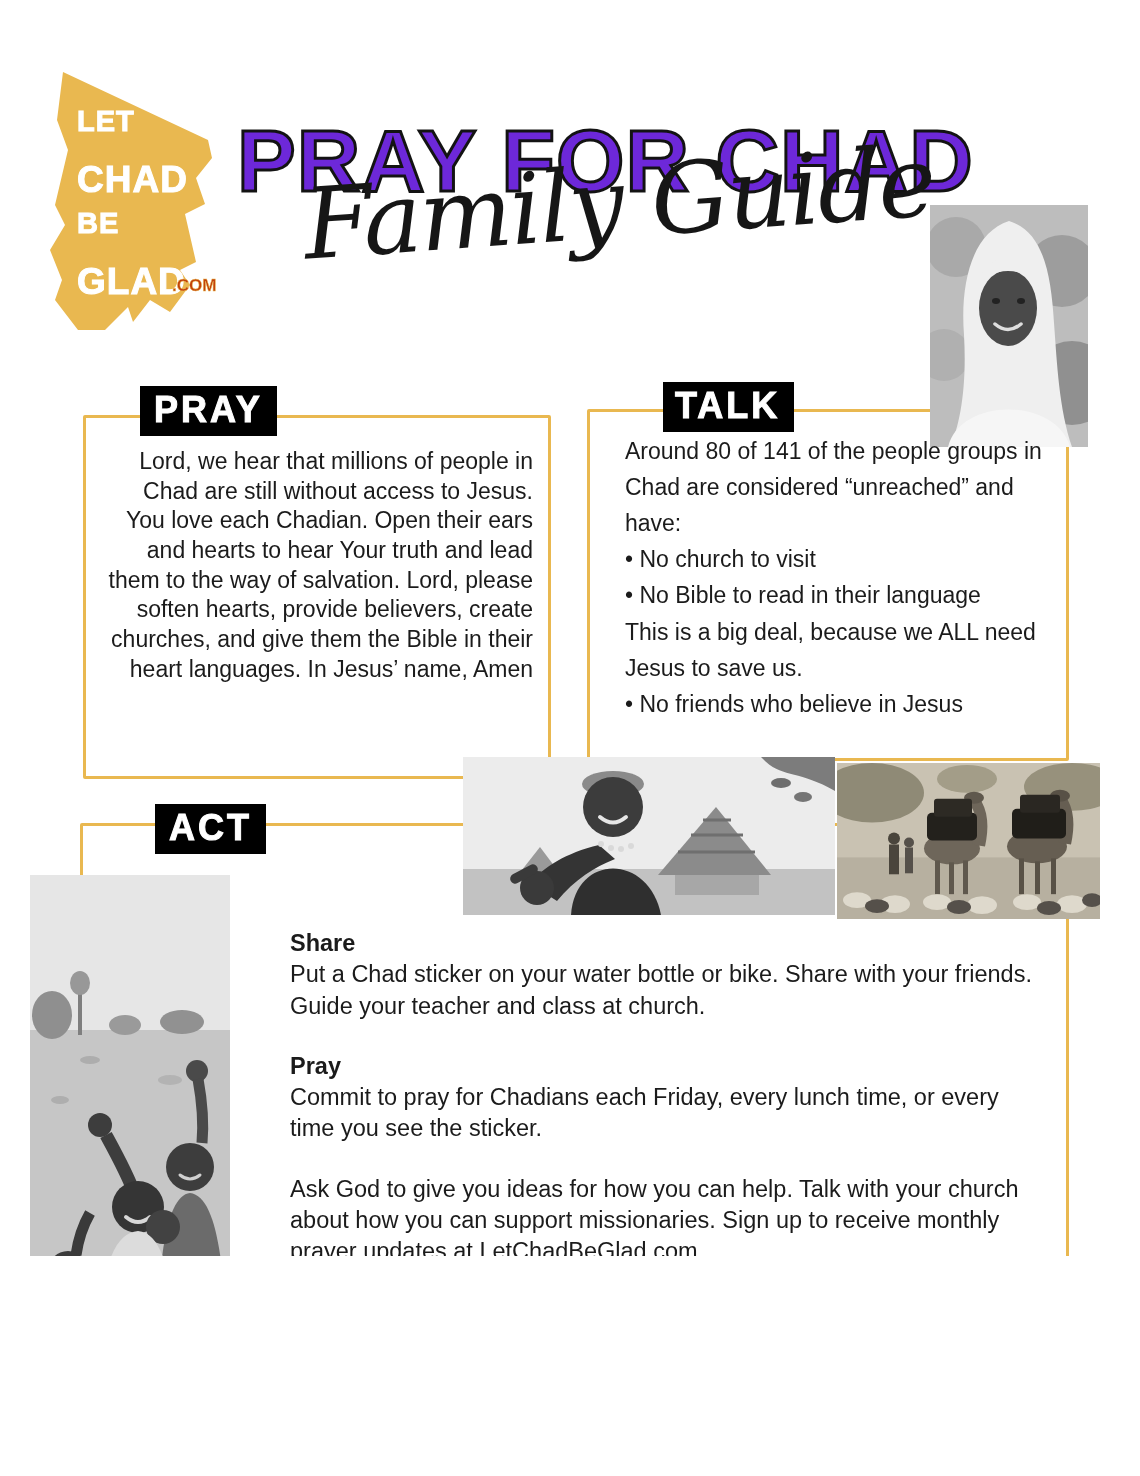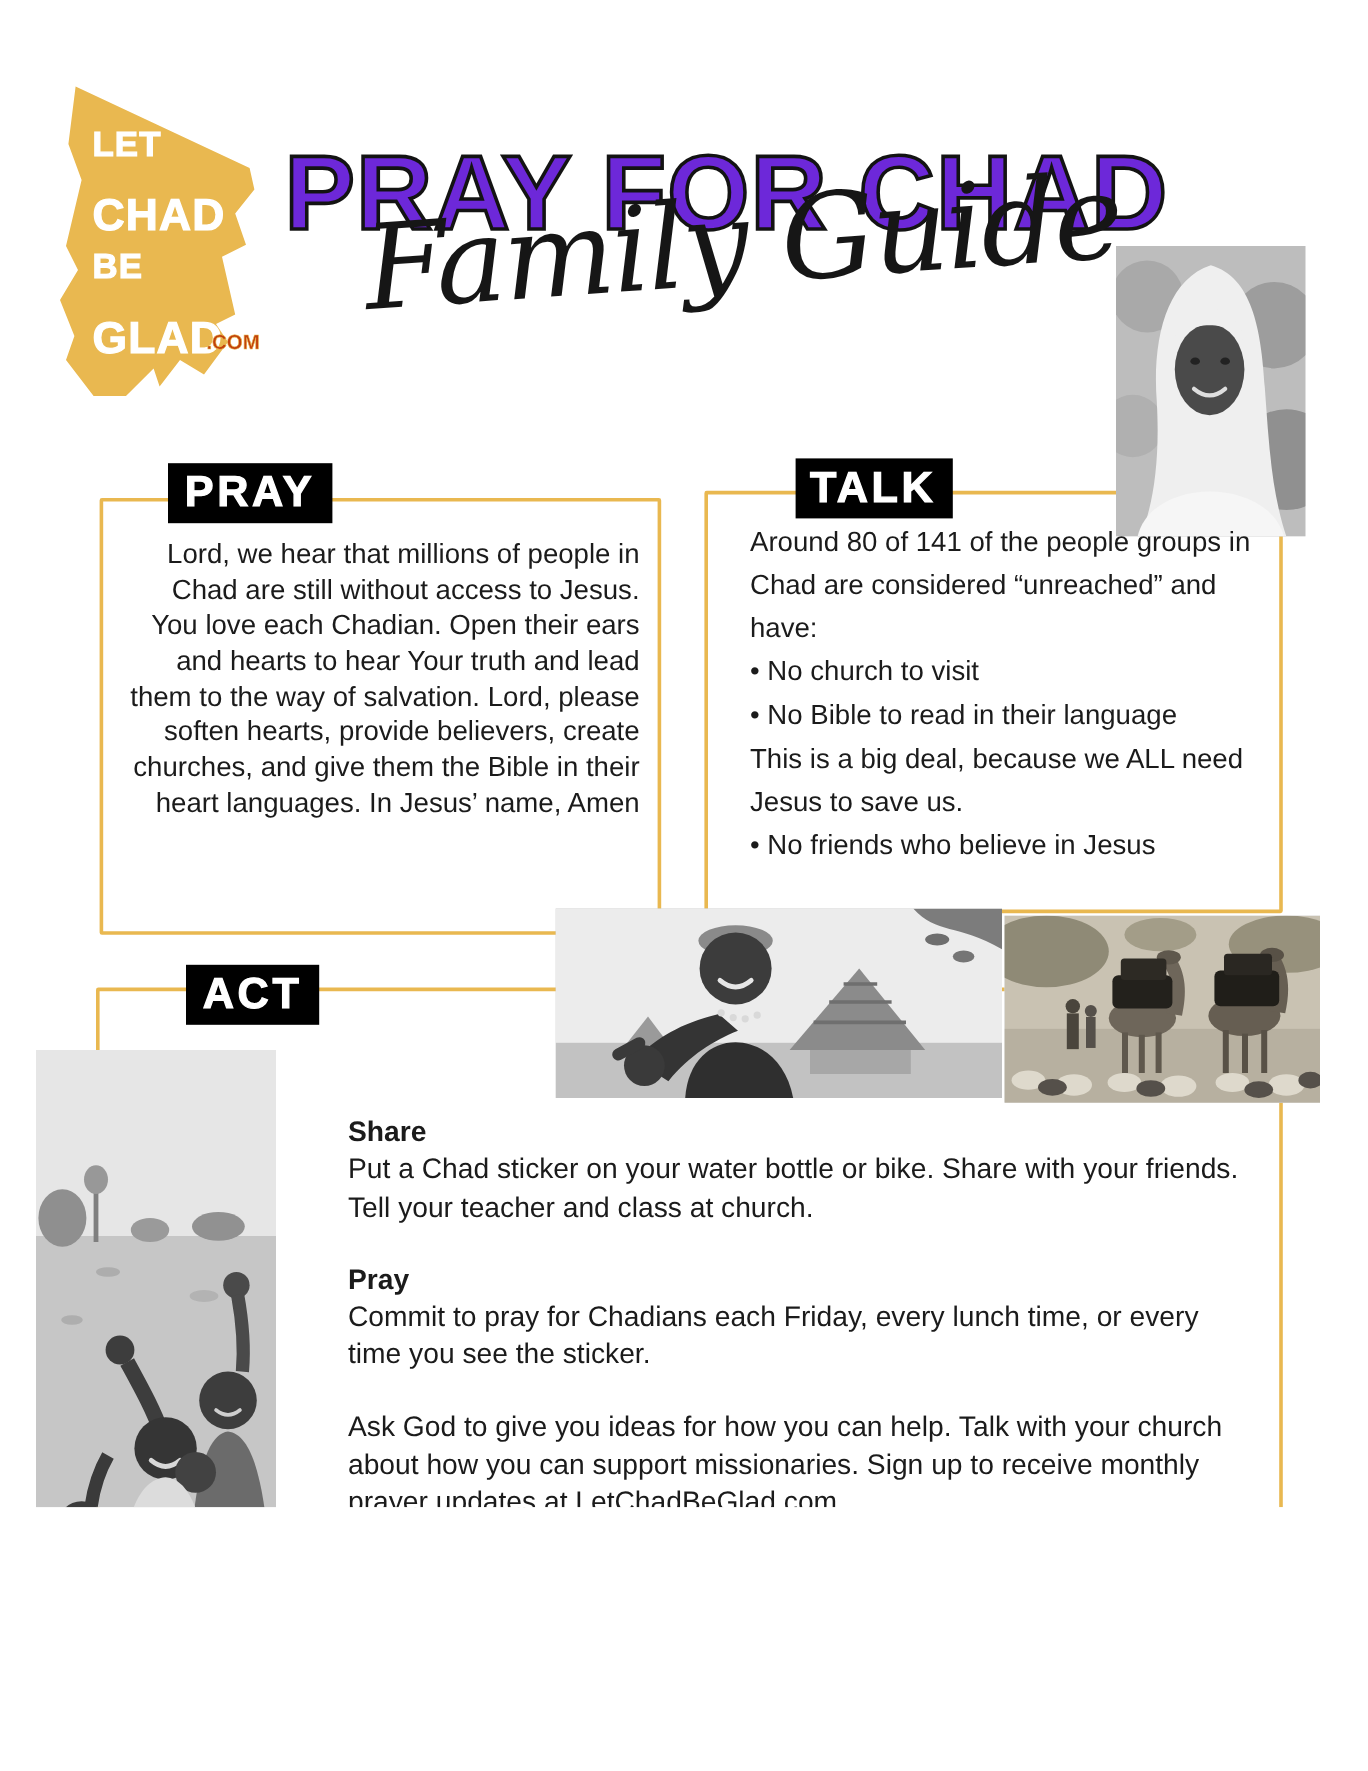--- a/index.html
+++ b/index.html
@@ -211,21 +211,21 @@
       <path d="M68 477 C 70 392 84 358 108 356 C 133 358 143 402 147 477 Z" fill="#dcdcdc"></path>
       <path d="M60 338 C 52 352 48 366 46 380" stroke="#3a3a3a" stroke-width="11" fill="none"></path>
       <circle cx="38" cy="396" r="20" fill="#3a3a3a"></circle>
       <path d="M12 477 C 15 432 24 414 38 412 C 55 414 61 442 63 477 Z" fill="#cfcfcf"></path>
     </svg>
   </div>
 
   <div class="abs body-text act-body">
     <div class="act-item">
       <p class="act-heading">Share</p>
-      <p class="act-para">Put a Chad sticker on your water bottle or bike. Share with your friends. Tell your teacher and class at church.</p>
+      <p class="act-para">Put a Chad sticker on your water bottle or bike. Share with your friends. Guide your teacher and class at church.</p>
     </div>
     <div class="act-item">
       <p class="act-heading">Pray</p>
       <p class="act-para">Commit to pray for Chadians each Friday, every lunch time, or every time you see the sticker.</p>
     </div>
     <div class="act-item">
       <p class="act-para">Ask God to give you ideas for how you can help. Talk with your church about how you can support missionaries. Sign up to receive monthly prayer updates at LetChadBeGlad.com</p>
     </div>
   </div>
 

